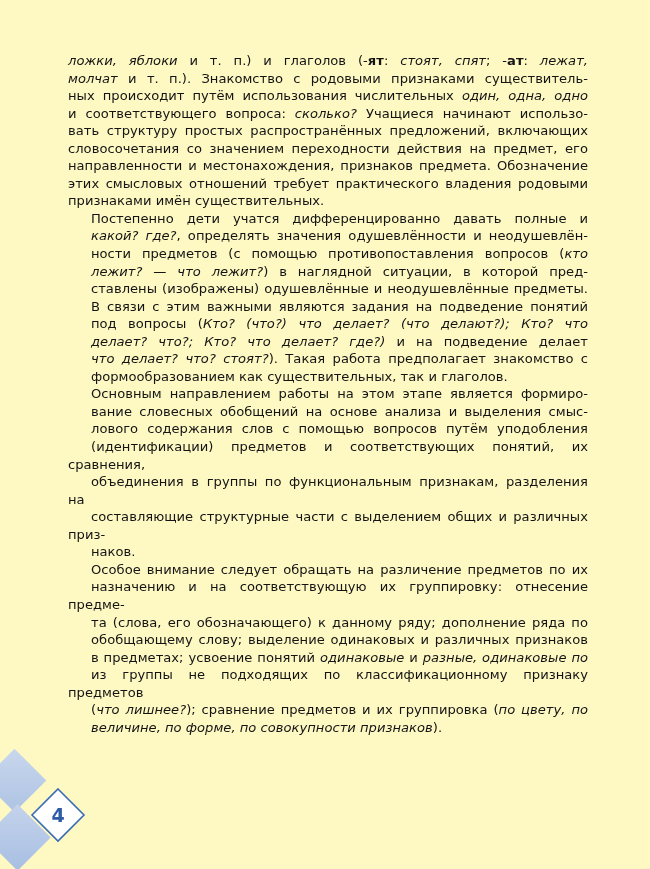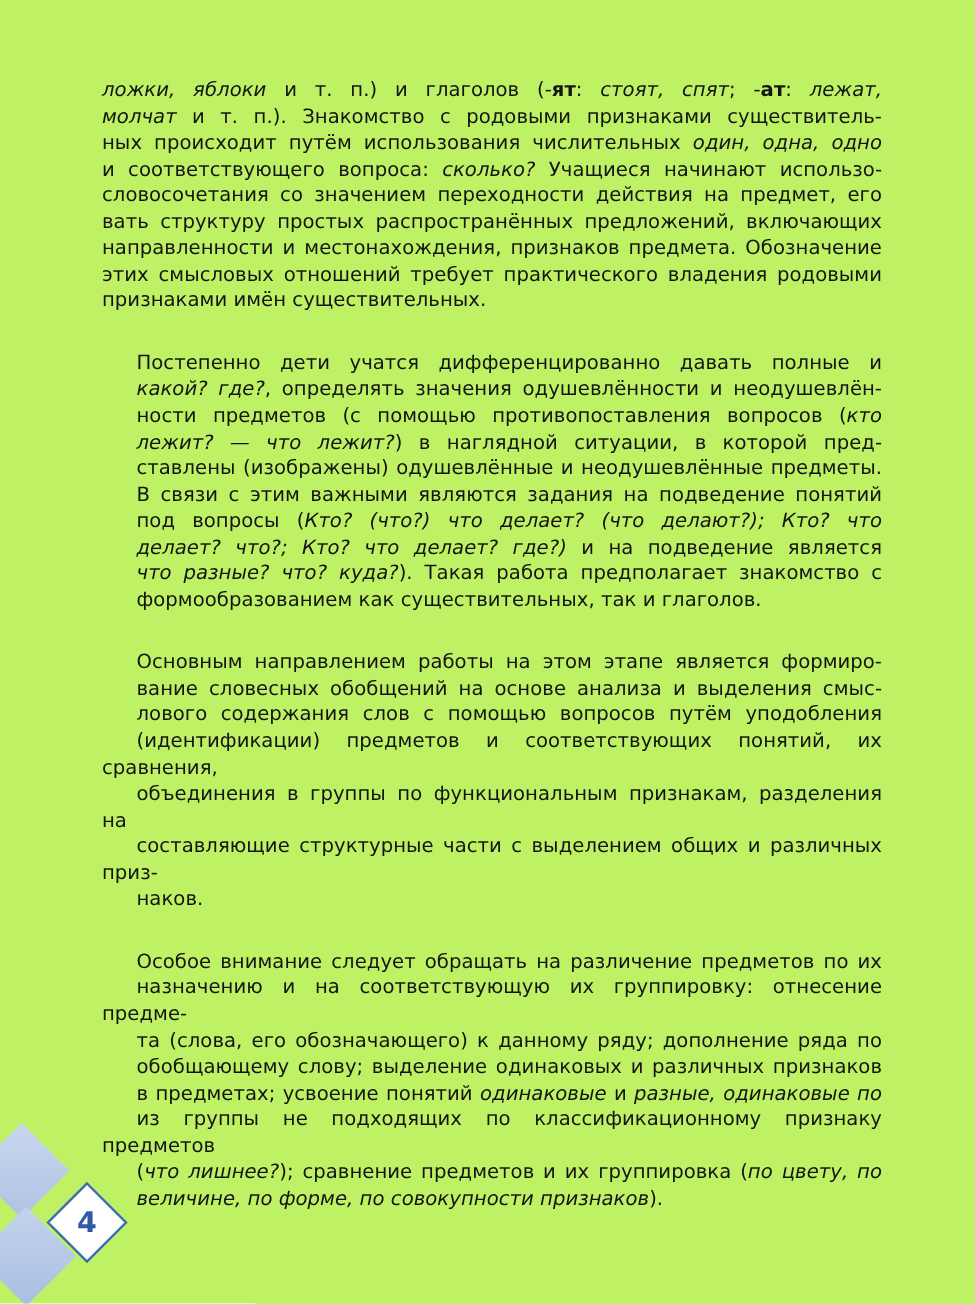--- a/index.html
+++ b/index.html
@@ -12,21 +12,21 @@
     height: 869px;
     position: relative;
     overflow: hidden;
     font-family: "DejaVu Sans", sans-serif;
     color: #141414;
   }
 
   #page {
     position: absolute;
     inset: 0;
-    background: #bef264;
+    background: #fef9c3;
     text-decoration: underline;
   }
 
   #text-column {
     position: absolute;
     left: 68px;
     top: 52px;
     width: 520px;
   }
 
@@ -50,21 +50,20 @@
     display: block;
     text-align: justify;
     text-align-last: justify;
     white-space: pre-wrap;
   }
   .line.last {
     text-align-last: left;
   }
   .line.first-indent {
     text-indent: 23px;
-    margin-top: 24px;
   }
 
   i, .i {
     font-style: italic;
   }
   b, .b {
     font-weight: bold;
   }
 
   
@@ -125,36 +124,36 @@
 <body>
 
 <div id="page">
 
   <div id="text-column">
       <p class="para">
         <span class="line"><i>ложки, яблоки</i><span> и т. п.) и глаголов (-</span><b>ят</b><span>: </span><i>стоят, спят</i><span>; -</span><b>ат</b><span>: </span><i>лежат,</i></span>
         <span class="line"><i>молчат</i><span> и т. п.). Знакомство с родовыми признаками существитель-</span></span>
         <span class="line"><span>ных происходит путём использования числительных </span><i>один, одна, одно</i></span>
         <span class="line"><span>и соответствующего вопроса: </span><i>сколько?</i><span> Учащиеся начинают использо-</span></span>
+        <span class="line"><span>вать структуру простых распространённых предложений, включающих</span></span>
         <span class="line"><span>словосочетания со значением переходности действия на предмет, его</span></span>
-        <span class="line"><span>вать структуру простых распространённых предложений, включающих</span></span>
         <span class="line"><span>направленности и местонахождения, признаков предмета. Обозначение</span></span>
         <span class="line"><span>этих смысловых отношений требует практического владения родовыми</span></span>
         <span class="line last"><span>признаками имён существительных.</span></span>
       </p>
       <p class="para indent">
         <span class="line first-indent"><span>Постепенно дети учатся дифференцированно давать полные и</span></span>
         <span class="line"><i>какой? где?</i><span>, определять значения одушевлённости и неодушевлён-</span></span>
         <span class="line"><span>ности предметов (с помощью противопоставления вопросов (</span><i>кто</i></span>
         <span class="line"><i>лежит? — что лежит?</i><span>) в наглядной ситуации, в которой пред-</span></span>
         <span class="line"><span>ставлены (изображены) одушевлённые и неодушевлённые предметы.</span></span>
         <span class="line"><span>В связи с этим важными являются задания на подведение понятий</span></span>
         <span class="line"><span>под вопросы (</span><i>Кто? (что?) что делает? (что делают?); Кто? что</i></span>
-        <span class="line"><i>делает? что?; Кто? что делает? где?)</i><span> и на подведение является</span></span>
-        <span class="line"><i>что разные? что? куда?</i><span>). Такая работа предполагает знакомство с</span></span>
+        <span class="line"><i>делает? что?; Кто? что делает? где?)</i><span> и на подведение делает</span></span>
+        <span class="line"><i>что делает? что? стоят?</i><span>). Такая работа предполагает знакомство с</span></span>
         <span class="line last"><span>формообразованием как существительных, так и глаголов.</span></span>
       </p>
       <p class="para indent">
         <span class="line first-indent"><span>Основным направлением работы на этом этапе является формиро-</span></span>
         <span class="line"><span>вание словесных обобщений на основе анализа и выделения смыс-</span></span>
         <span class="line"><span>лового содержания слов с помощью вопросов путём уподобления</span></span>
         <span class="line"><span>(идентификации) предметов и соответствующих понятий, их сравнения,</span></span>
         <span class="line"><span>объединения в группы по функциональным признакам, разделения на</span></span>
         <span class="line"><span>составляющие структурные части с выделением общих и различных приз-</span></span>
         <span class="line last"><span>наков.</span></span>

